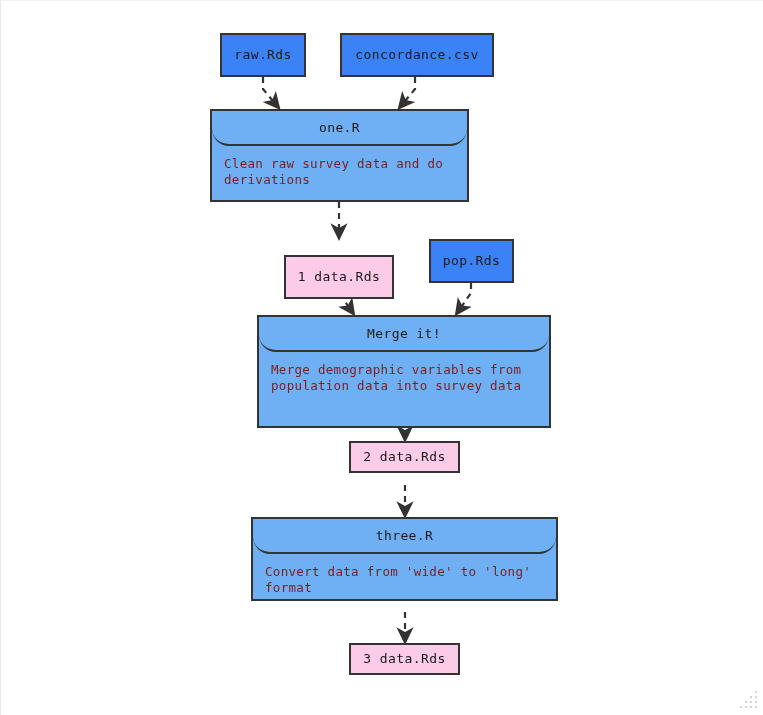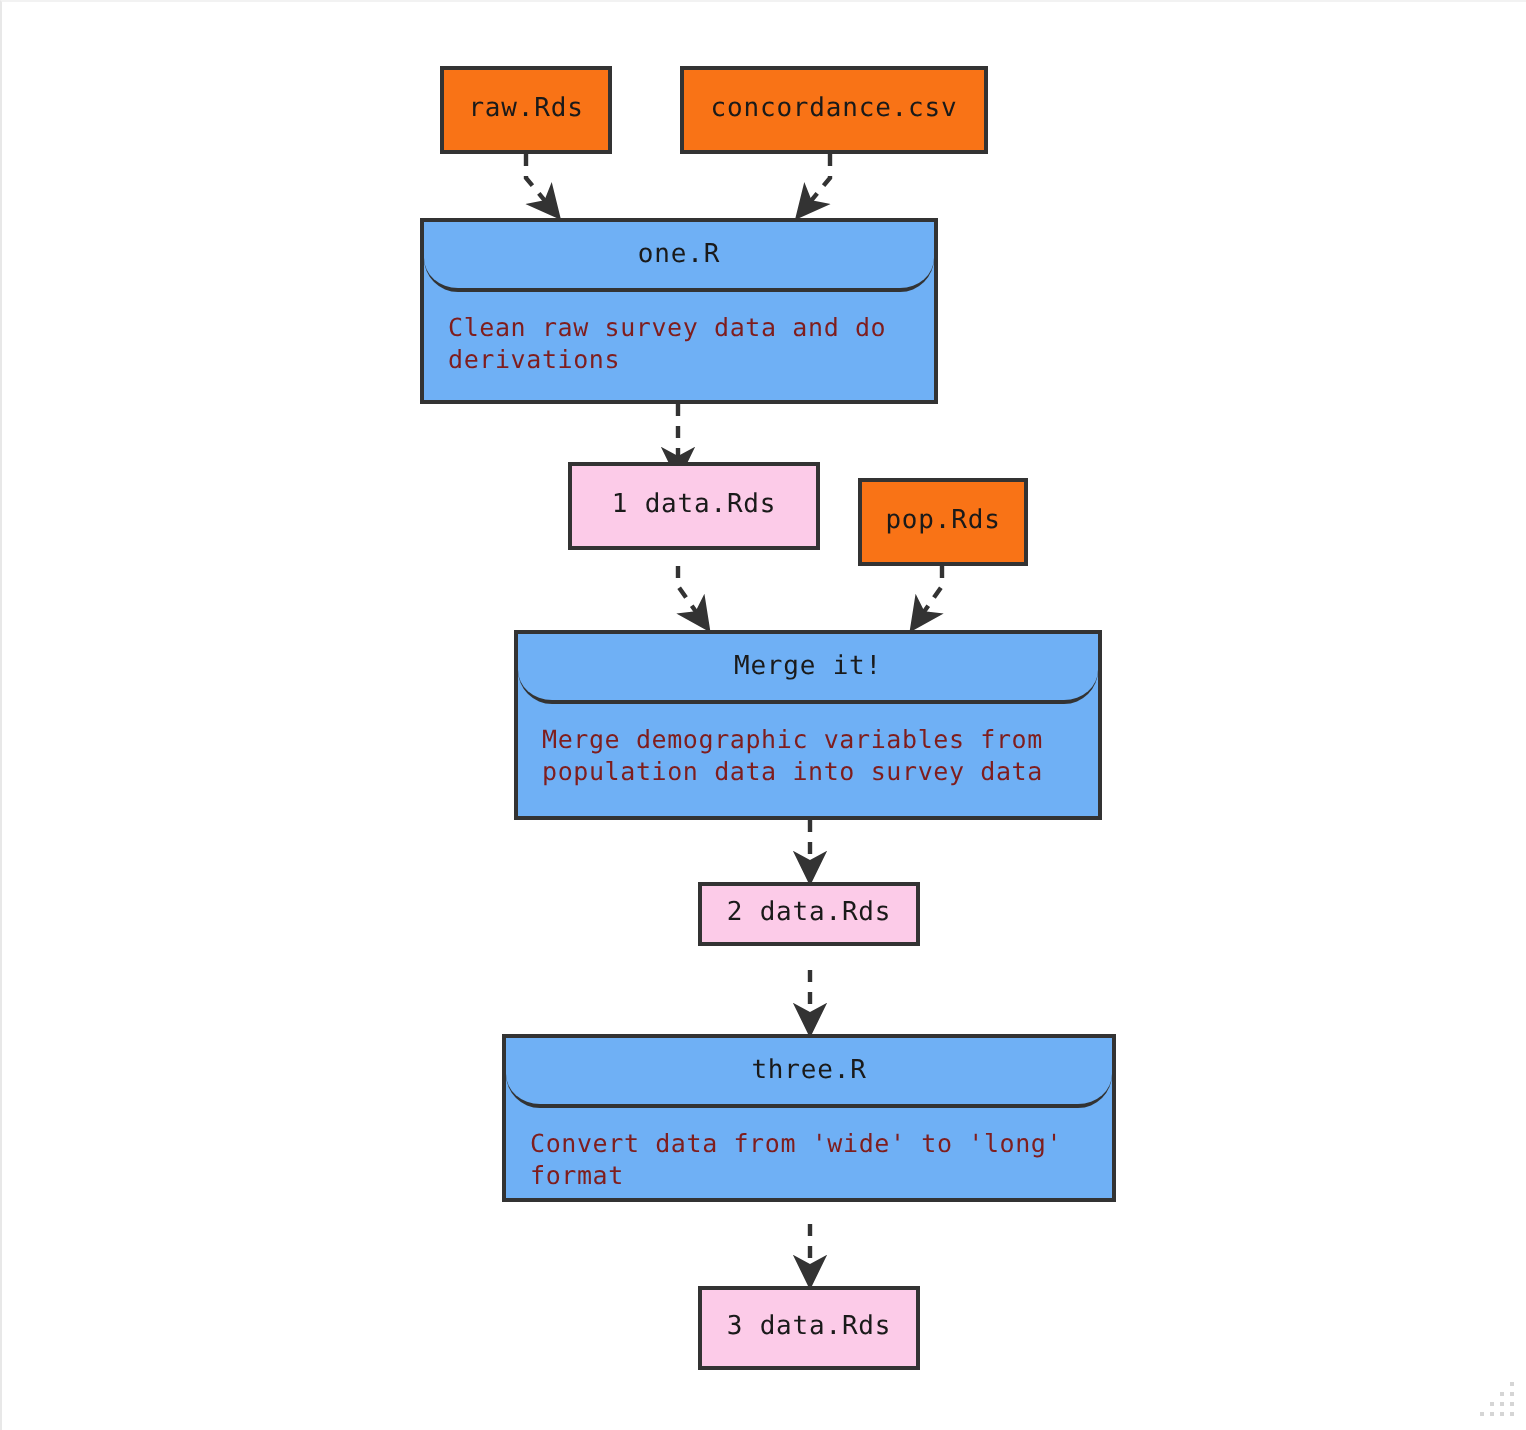--- a/index.html
+++ b/index.html
@@ -34,21 +34,21 @@
   }
   .node .label {
     font-family: "DejaVu Sans Mono", "Liberation Mono", monospace;
     font-size: 13px;
     color: #1a1a1a;
     letter-spacing: 0.4px;
     white-space: nowrap;
     line-height: 1.2;
   }
 
-  .node.data-green { background: #f97316; }
+  .node.data-green { background: #3b82f6; }
   .node.data-pink  { background: #fccbe8; }
 
   
   .process {
     position: absolute;
     box-sizing: border-box;
     border: 2px solid #333333;
     background: #6fb0f5;
     display: flex;
     flex-direction: column;
@@ -146,29 +146,29 @@
   <div class="process" style="left:209px; top:108px; width:259px; height:93px;">
     <div class="proc-head">
       <span class="title">one.R</span>
     </div>
     <div class="proc-body">
       <span class="desc">Clean raw survey data and do
 derivations</span>
     </div>
   </div>
 
-  <div class="node data-pink" style="left:283px; top:230px; width:126px; height:44px;">
+  <div class="node data-pink" style="left:283px; top:254px; width:110px; height:44px;">
     <span class="label">1 data.Rds</span>
   </div>
 
   <div class="node data-green" style="left:428px; top:238px; width:85px; height:44px;">
     <span class="label">pop.Rds</span>
   </div>
 
-  <div class="process" style="left:256px; top:314px; width:294px; height:95px;">
+  <div class="process" style="left:256px; top:314px; width:294px; height:113px;">
     <div class="proc-head">
       <span class="title">Merge it!</span>
     </div>
     <div class="proc-body">
       <span class="desc">Merge demographic variables from
 population data into survey data</span>
     </div>
   </div>
 
   <div class="node data-pink" style="left:348px; top:440px; width:111px; height:32px;">
@@ -178,21 +178,21 @@
   <div class="process" style="left:250px; top:516px; width:307px; height:84px;">
     <div class="proc-head">
       <span class="title">three.R</span>
     </div>
     <div class="proc-body">
       <span class="desc">Convert data from 'wide' to 'long'
 format</span>
     </div>
   </div>
 
-  <div class="node data-pink" style="left:348px; top:642px; width:111px; height:42px;">
+  <div class="node data-pink" style="left:348px; top:642px; width:111px; height:32px;">
     <span class="label">3 data.Rds</span>
   </div>
 
   <svg class="grip" viewBox="0 0 26 26" xmlns="http://www.w3.org/2000/svg">
     <g fill="#d5d5d5">
       <rect x="20" y="4" width="2" height="2"></rect>
       <rect x="20" y="9" width="2" height="2"></rect>
         <rect x="15" y="9" width="2" height="2"></rect>
       <rect x="20" y="14" width="2" height="2"></rect>
         <rect x="15" y="14" width="2" height="2"></rect>

